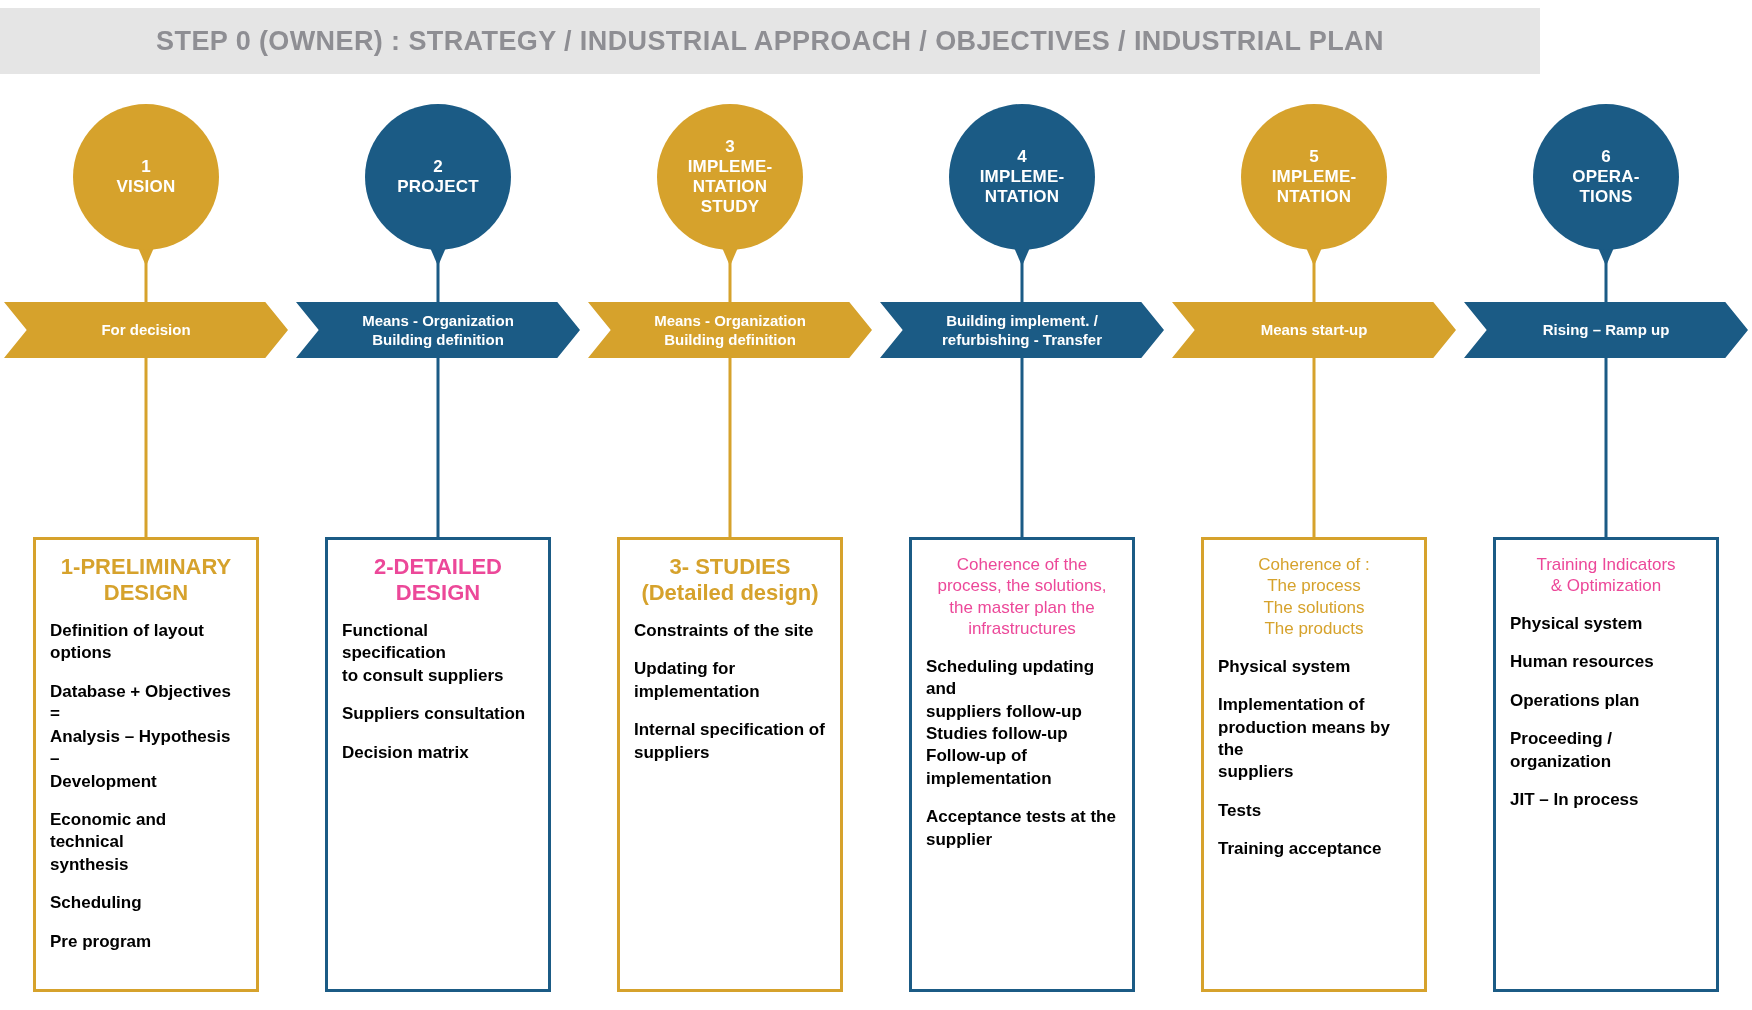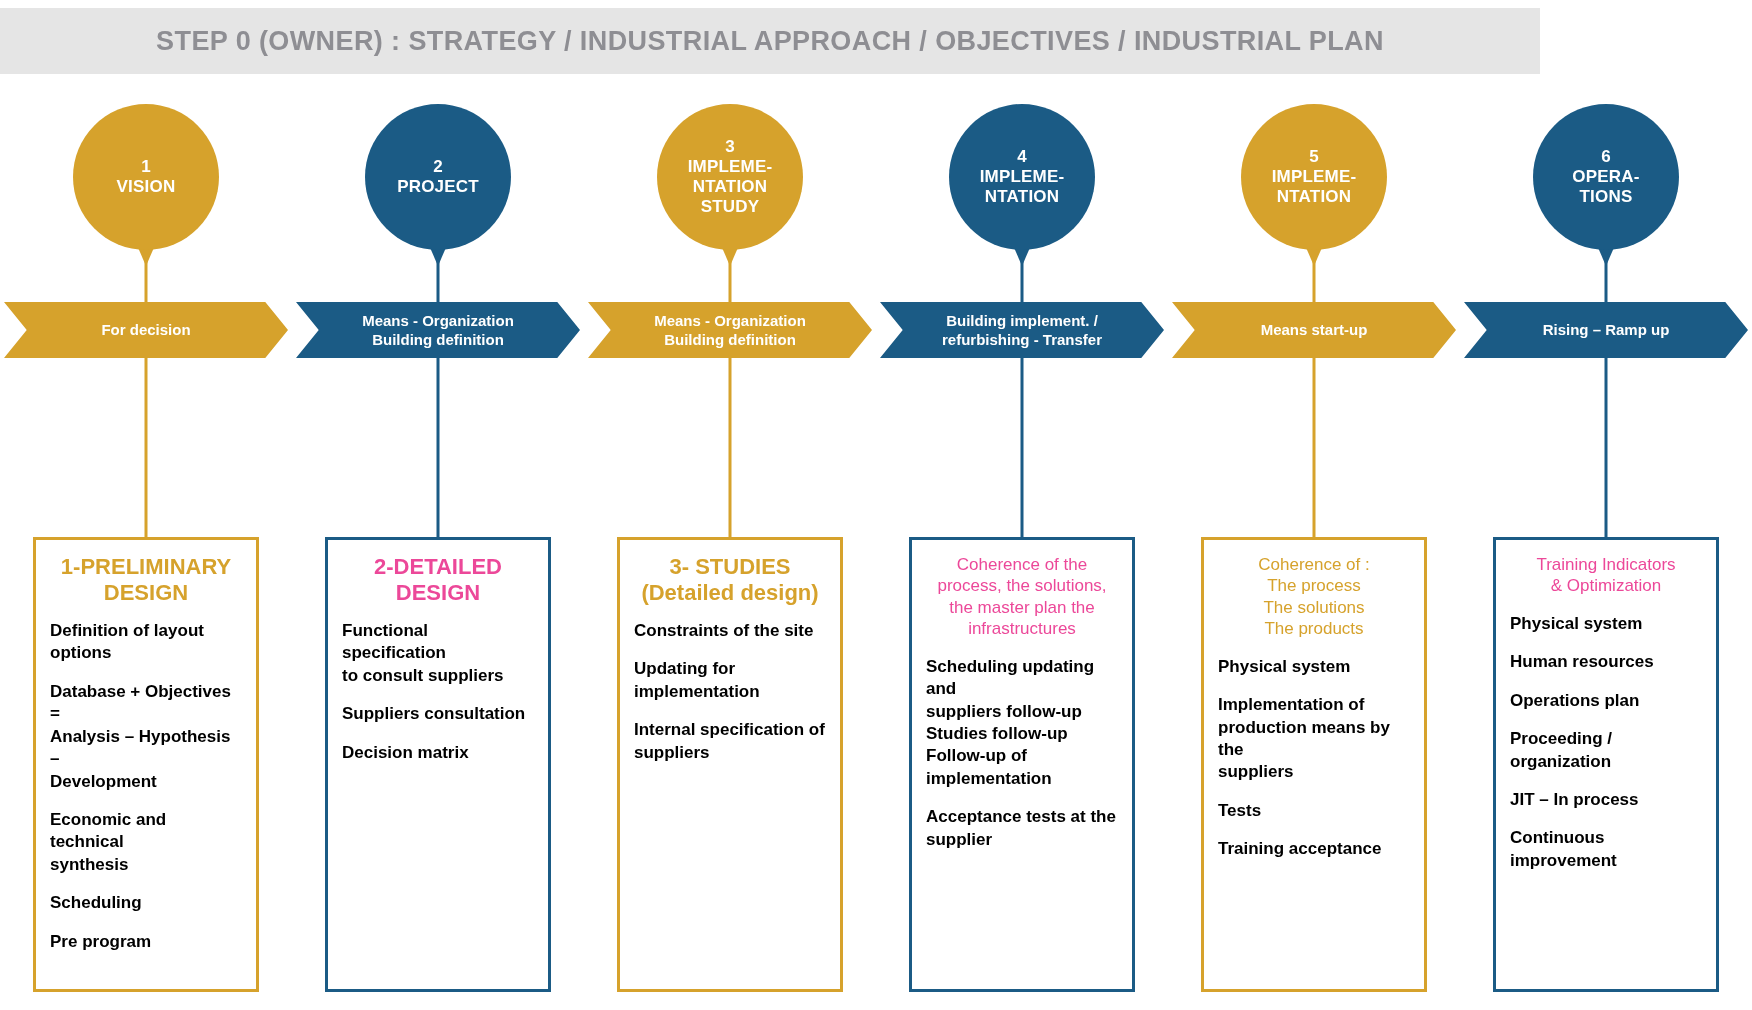--- a/index.html
+++ b/index.html
@@ -340,17 +340,15 @@
       </div>
       <div class="detail-box blue-bd">
         <div class="box-subtitle blue-fg">Training Indicators
 &amp; Optimization</div>
         <div class="box-item">Physical system</div>
         <div class="box-item">Human resources</div>
         <div class="box-item">Operations plan</div>
         <div class="box-item">Proceeding /
 organization</div>
         <div class="box-item">JIT – In process</div>
-        <div class="box-item">Continuous
-improvement</div>
       </div>
     </div>
   </div>
 
 </body></html>

